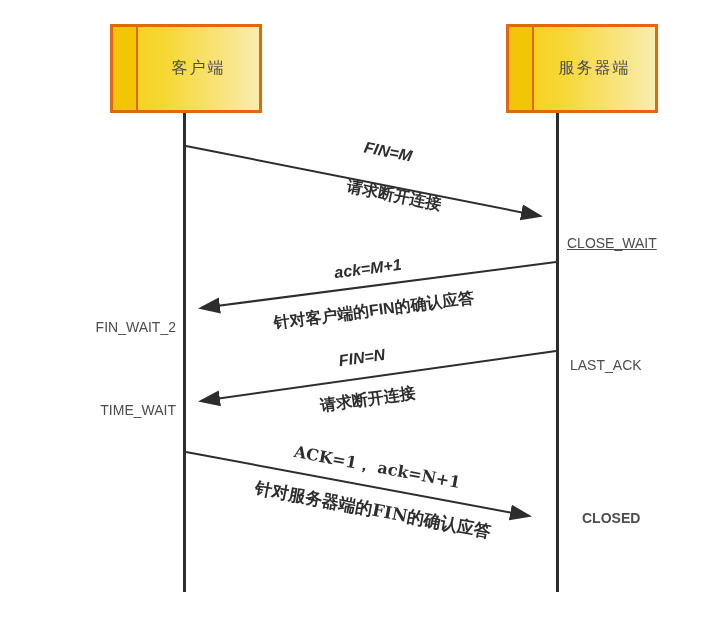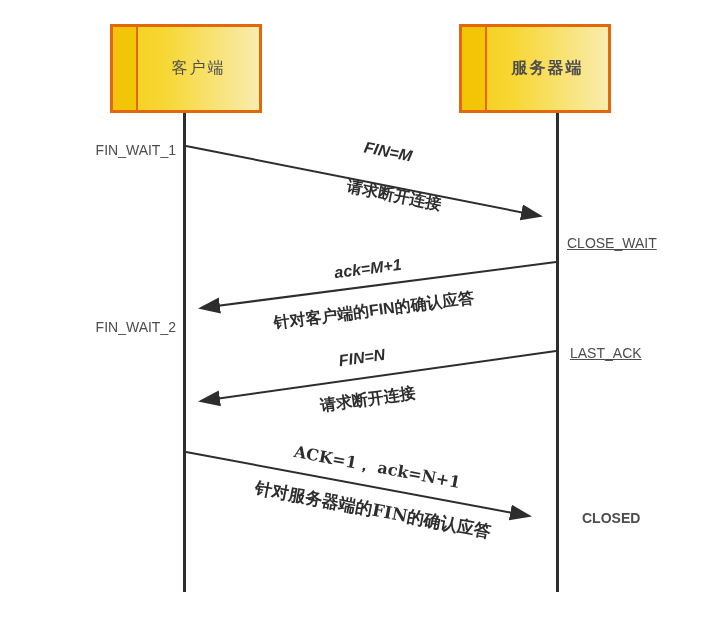--- a/index.html
+++ b/index.html
@@ -17,21 +17,21 @@
     position: absolute;
     top: 24px;
     width: 152px;
     height: 89px;
     box-sizing: border-box;
     border: 3px solid #e2680c;
     background: linear-gradient(to right, #f6cd15 0%, #f7d733 35%, #f9ecae 100%);
     display: flex;
   }
   .actor-box.client { left: 110px; }
-  .actor-box.server { left: 459px; font-weight: bold; }
+  .actor-box.server { left: 506px; }
   .actor-strip {
     width: 23px;
     background: #f2c606;
     border-right: 2px solid #e2680c;
     flex: 0 0 auto;
   }
   .actor-label {
     flex: 1 1 auto;
     display: flex;
     align-items: center;
@@ -110,25 +110,25 @@
     <div class="actor-label">客户端</div>
   </div>
   <div class="actor-box server">
     <div class="actor-strip"></div>
     <div class="actor-label">服务器端</div>
   </div>
 
   <div class="lifeline client"></div>
   <div class="lifeline server"></div>
 
-  <div class="state-label right-align" style="top:143px;">FIN_WAIT_1</div>
   <div class="state-label right-align" style="top:320px;">FIN_WAIT_2</div>
+  <div class="state-label right-align" style="top:403px;">TIME_WAIT</div>
 
   <div class="state-label" style="left:567px; top:236px;text-decoration:underline;">CLOSE_WAIT</div>
-  <div class="state-label" style="left:570px; top:346px;text-decoration:underline;">LAST_ACK</div>
+  <div class="state-label" style="left:570px; top:358px;">LAST_ACK</div>
   <div class="state-label" style="left:582px; top:511px;font-weight:bold;">CLOSED</div>
 
   <div class="msg-label msg-code" style="left:388px; top:152px; transform:translate(-50%,-50%) rotate(11.3deg);">FIN=M</div>
   <div class="msg-label msg-desc" style="left:394px; top:196px; transform:translate(-50%,-50%) rotate(11.3deg);">请求断开连接</div>
 
   <div class="msg-label msg-code" style="left:368px; top:269px; transform:translate(-50%,-50%) rotate(-7.3deg);">ack=M+1</div>
   <div class="msg-label msg-desc" style="left:374px; top:311px; transform:translate(-50%,-50%) rotate(-7.3deg);">针对客户端的FIN的确认应答</div>
 
   <div class="msg-label msg-code" style="left:362px; top:358px; transform:translate(-50%,-50%) rotate(-7.9deg);">FIN=N</div>
   <div class="msg-label msg-desc" style="left:368px; top:400px; transform:translate(-50%,-50%) rotate(-7.9deg);">请求断开连接</div>

